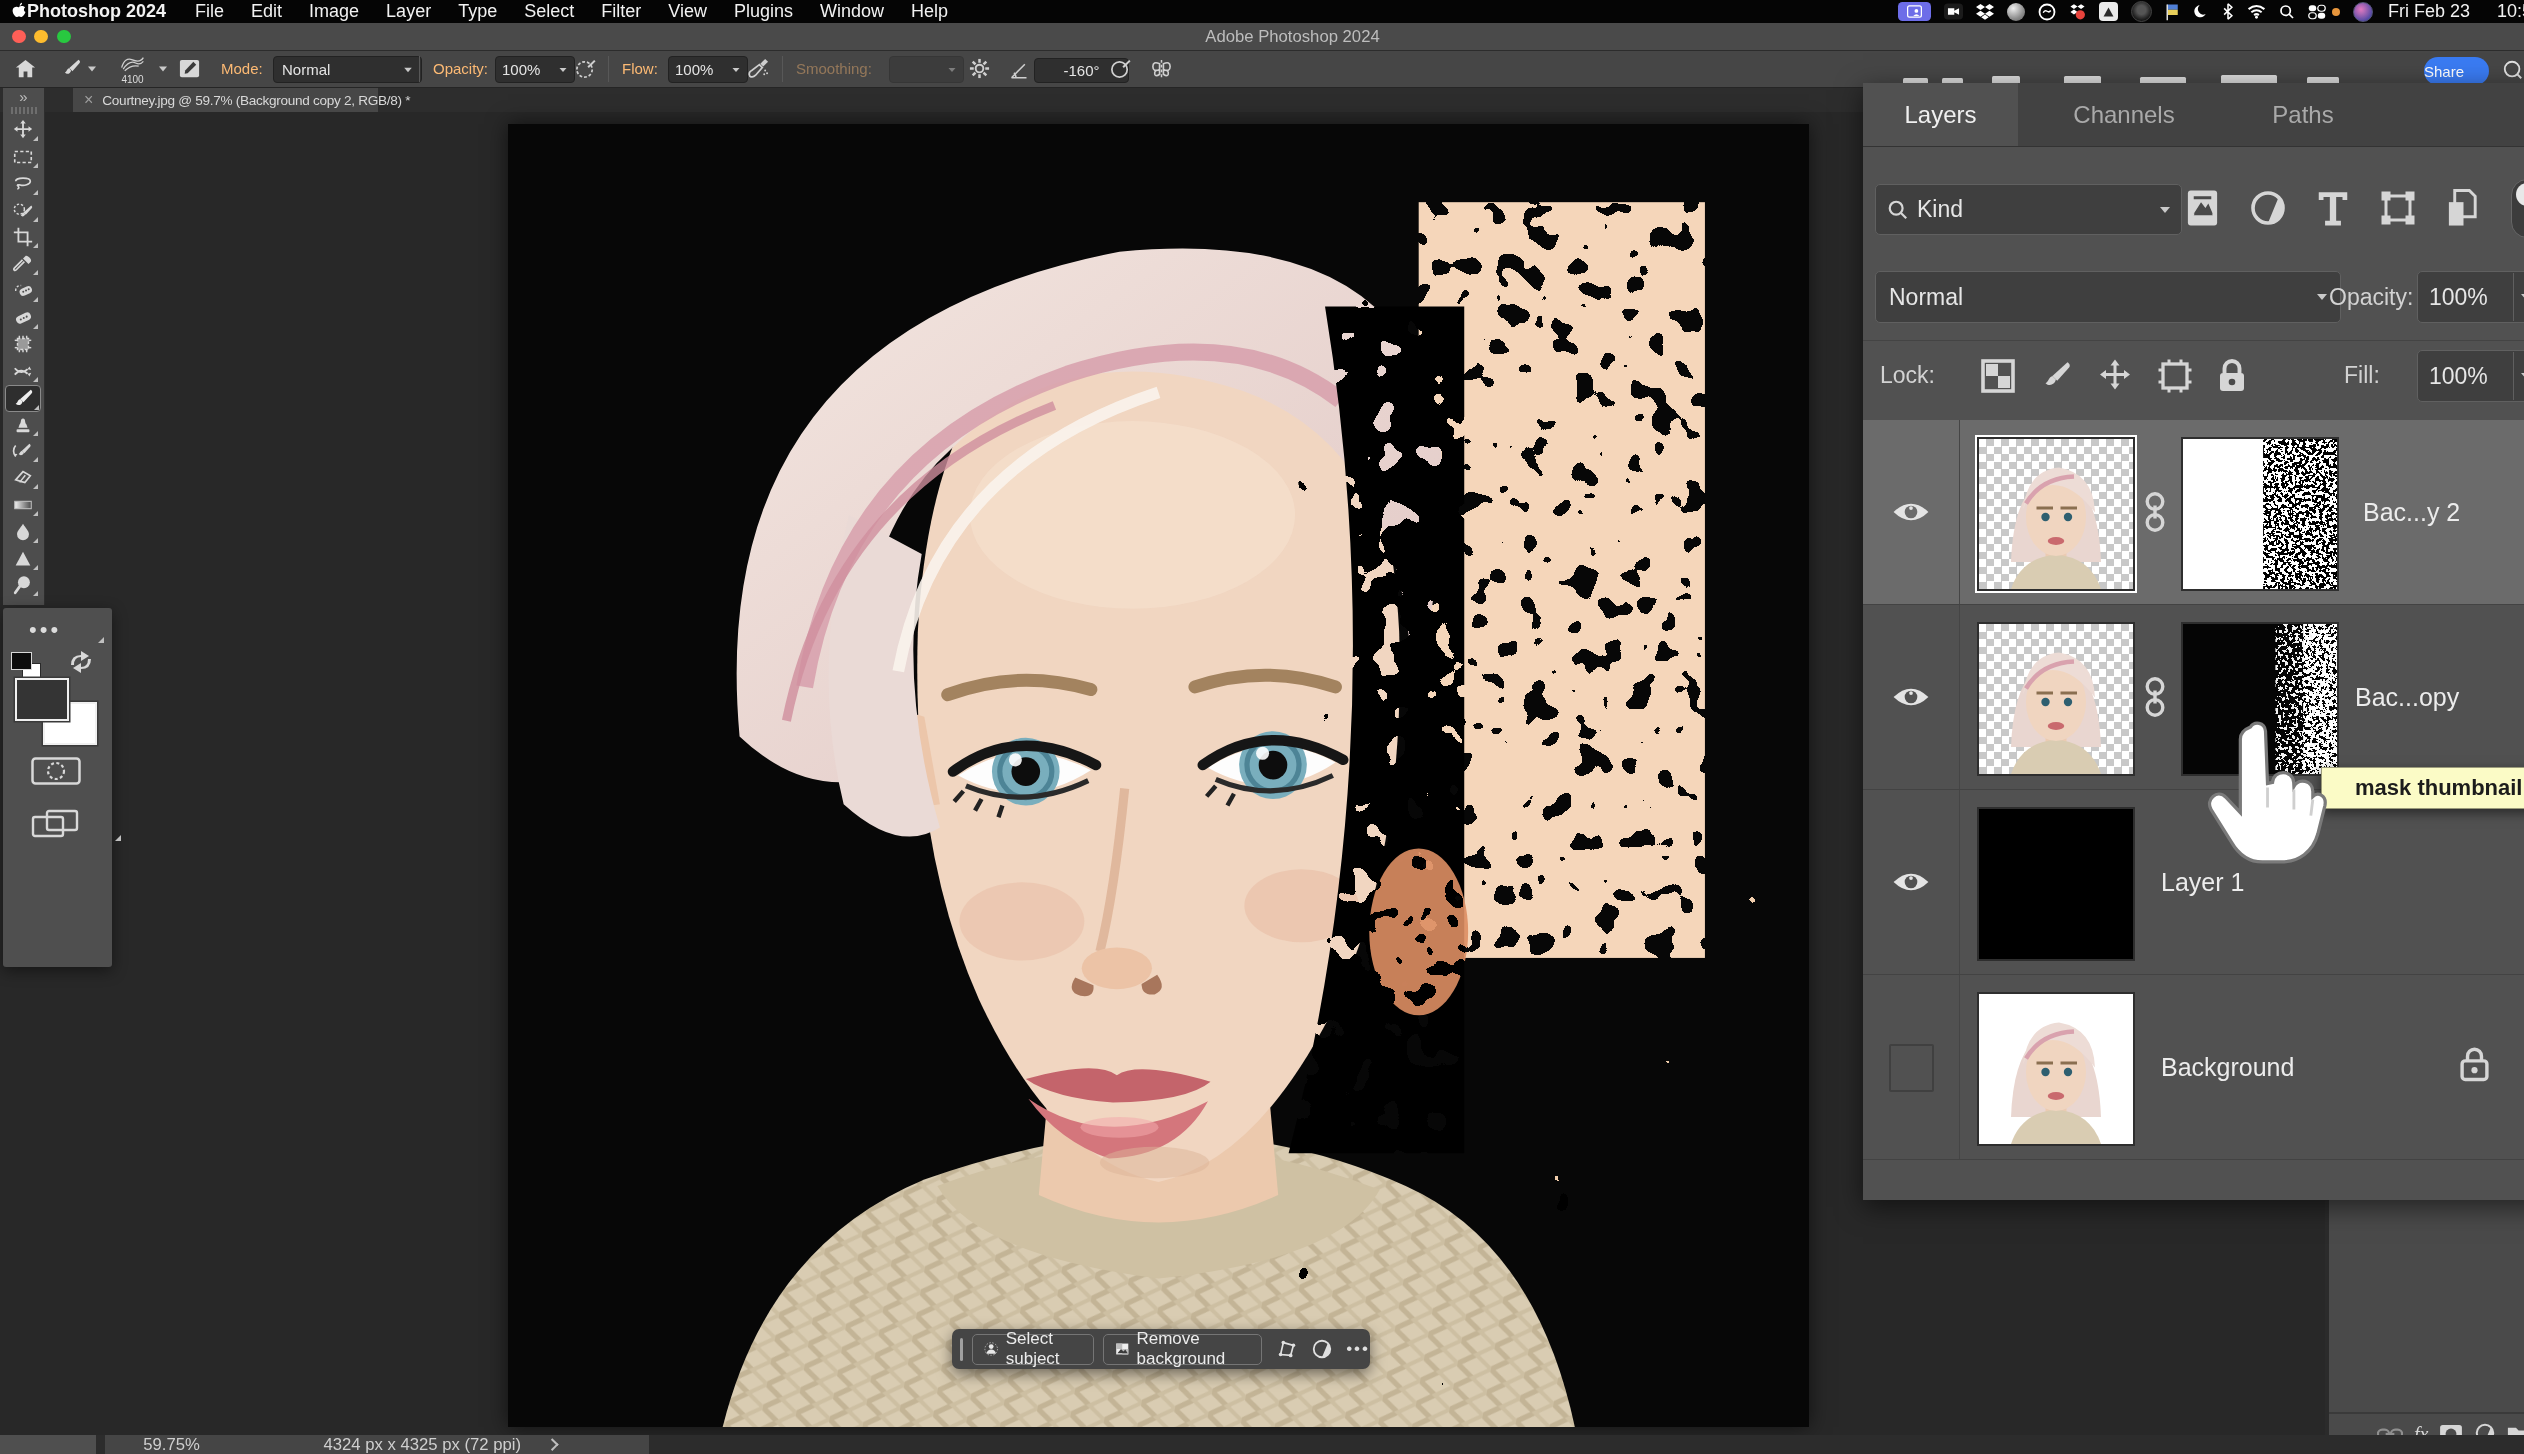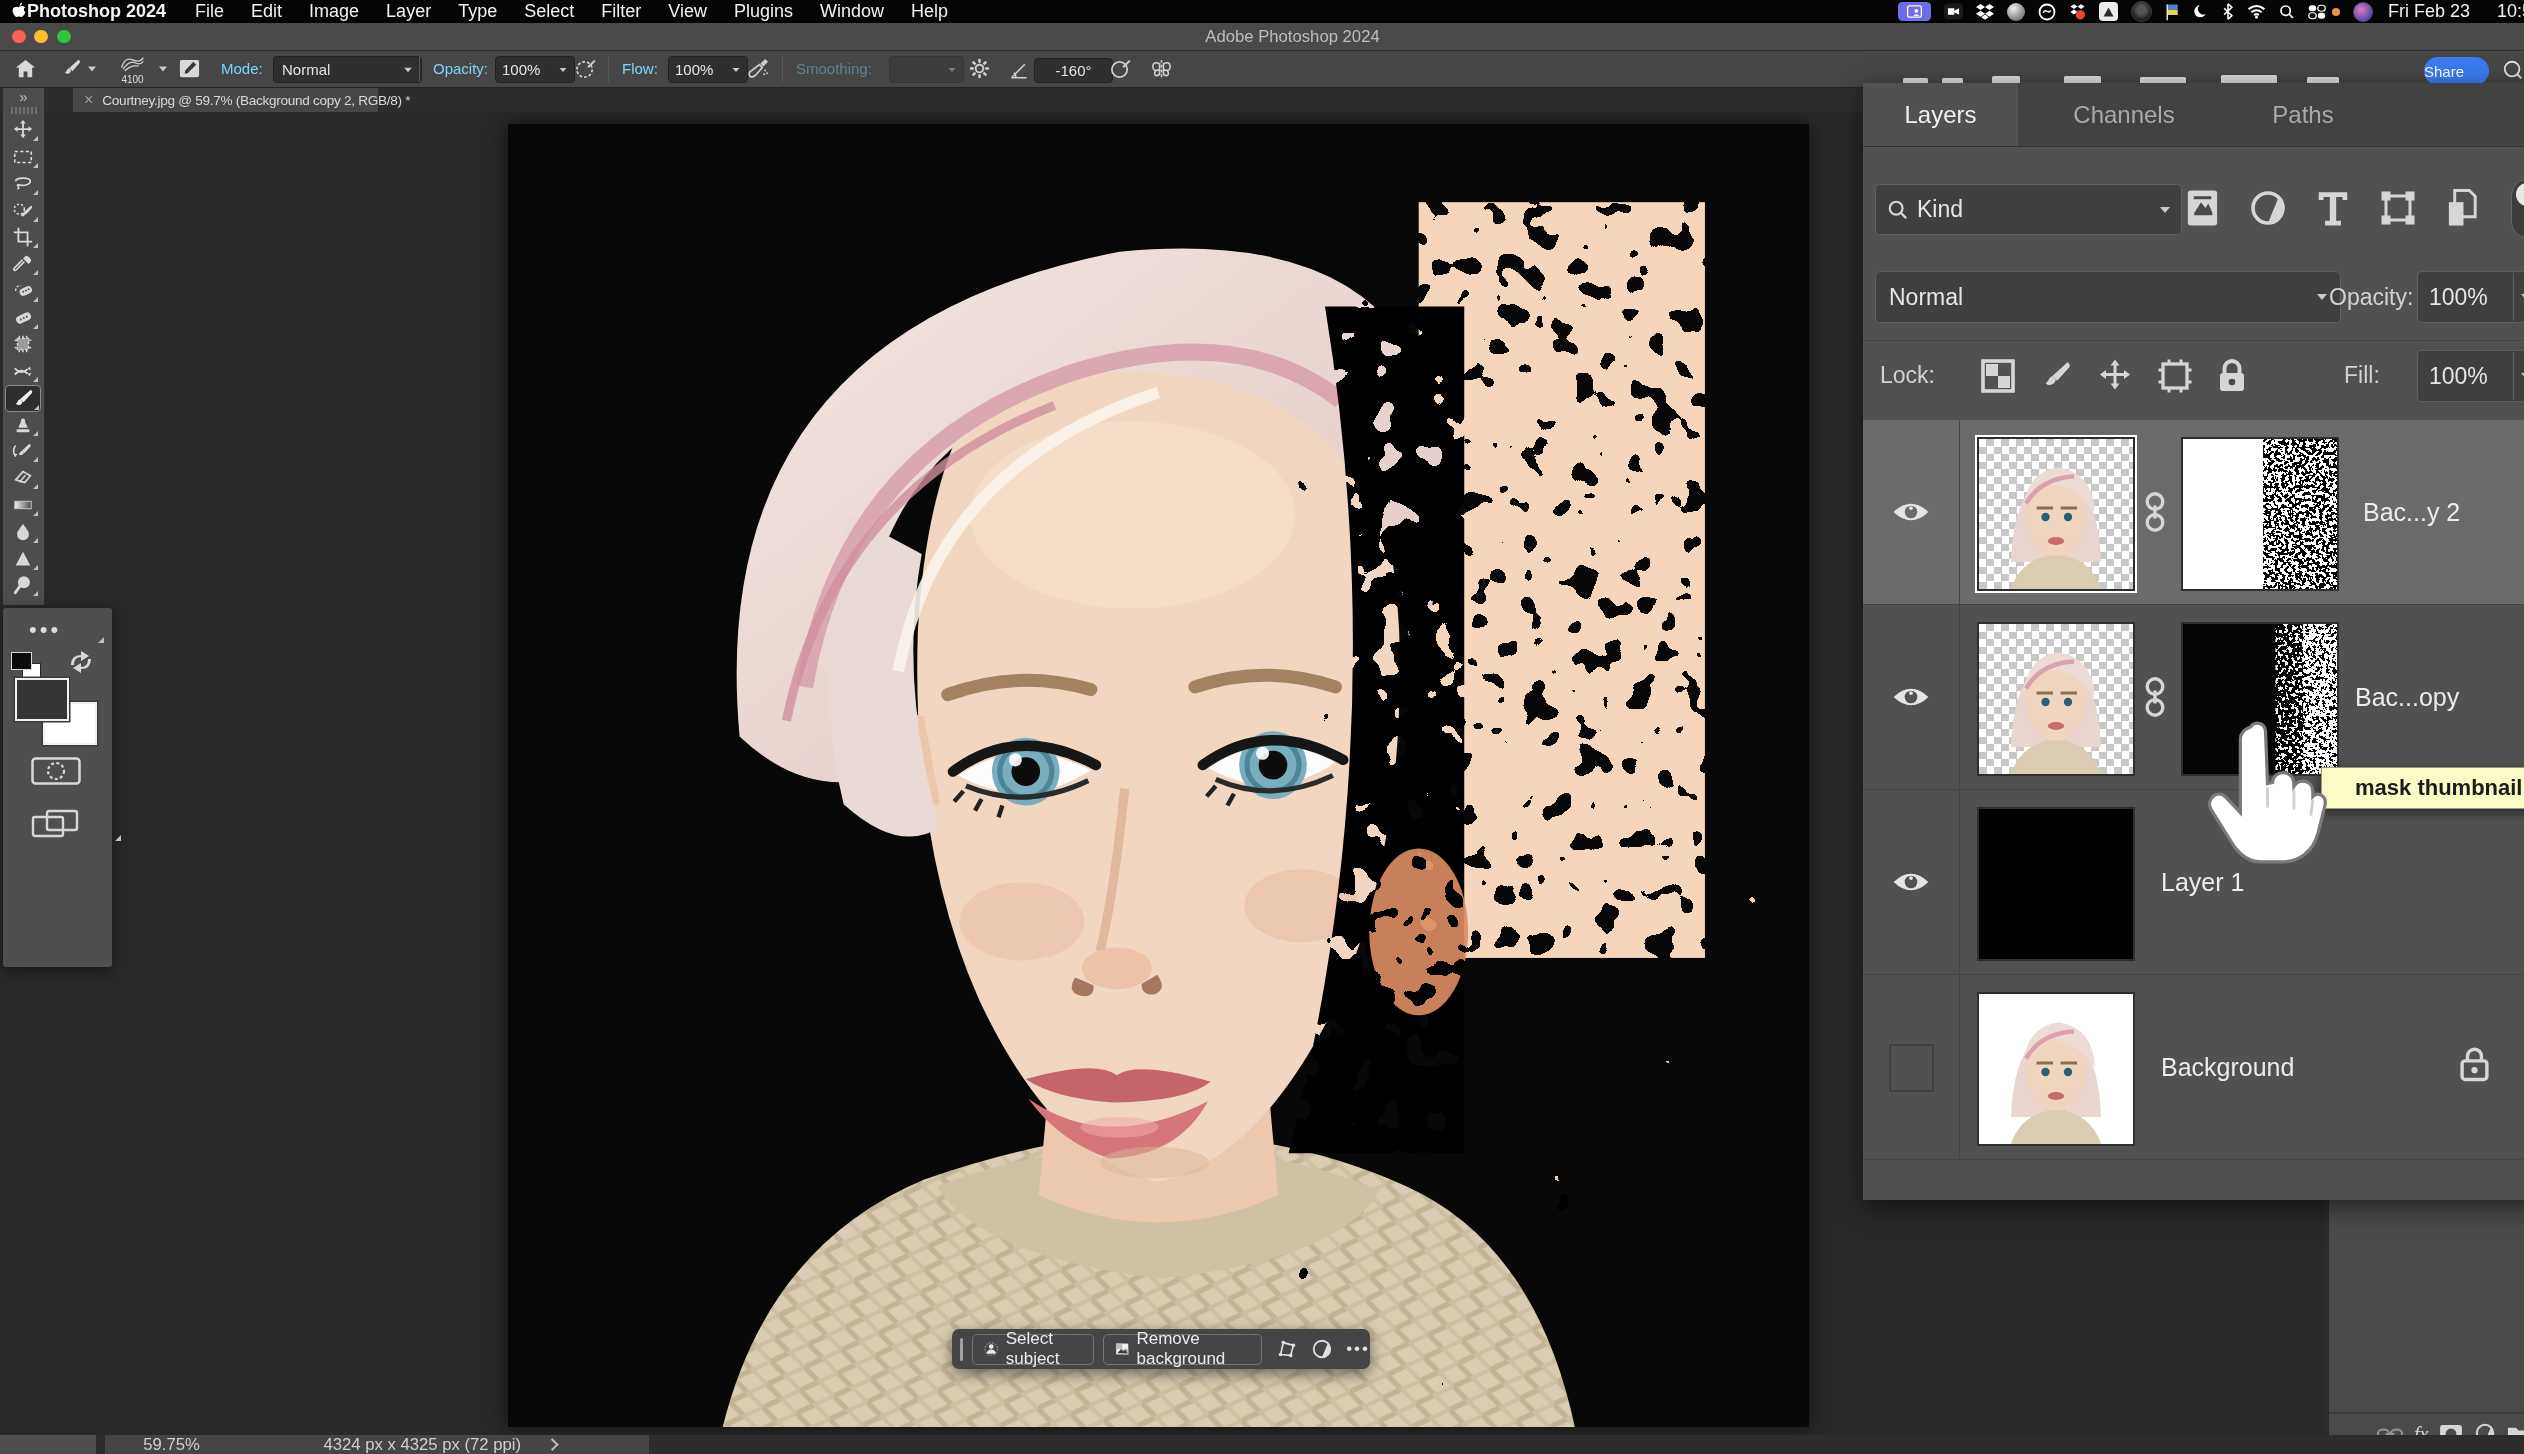--- a/index.html
+++ b/index.html
@@ -12,21 +12,21 @@
   #menubar{left:0;top:0;width:2585px;height:23px;background:#050505;color:#f2f2f2;font-size:18px;}
   #menubar .item{margin-right:27px;white-space:nowrap;}
   #menubar .appname{font-weight:bold;margin-right:29px;}
   .statico{display:inline-flex;align-items:center;justify-content:center;margin-left:13px;height:23px;}
   
   #titlebar{left:0;top:23px;width:2585px;height:27px;background:#4a4a4a;border-bottom:0.5px solid #2c2c2c;}
   .light{border-radius:50%;width:13.6px;height:13.6px;position:absolute;top:6.6px;}
   #apptitle{width:100%;text-align:center;line-height:27px;color:#bdbdbd;font-size:16.7px;}
   
   #optionsbar{left:0;top:51px;width:2585px;height:36px;background:#464646;border-bottom:0.5px solid #252525;color:#cfcfcf;font-size:15px;}
-  .optlabel{color:#7dd3fc;}
+  .optlabel{color:#fdba74;}
   .optbox{background:#2f2f2f;border:1px solid #222;border-radius:4px;color:#e4e4e4;display:flex;align-items:center;}
   .chev{width:0;height:0;border-left:5px solid transparent;border-right:5px solid transparent;border-top:6.6px solid #c9c9c9;}
   .vsep{position:absolute;top:5px;width:1px;height:26px;background:#585858;}
   .dim{opacity:.42;}
   
   #tabbar{left:0;top:88px;width:2585px;height:24px;background:#2d2d2d;}
   #doctab{position:absolute;left:73px;top:0;width:305px;height:24px;background:#474747;color:#d8d8d8;font-size:13.6px;display:flex;align-items:center;}
   
   #toolstrip{left:3px;top:88px;width:41px;height:517px;background:#4d4d4d;border-right:0.5px solid #2e2e2e;}
   .tool{position:absolute;left:4px;width:32px;height:25px;display:flex;align-items:center;justify-content:center;}
@@ -360,21 +360,21 @@
             <line x1="16.2" y1="16.2" x2="19.1" y2="19.1"></line>
             <line x1="4.9" y1="19.1" x2="7.8" y2="16.2"></line>
             <line x1="16.2" y1="7.8" x2="19.1" y2="4.9"></line>
           </g>
         </svg>
     </div>
     <div class="ab f" style="left:1009px;top:7px">
       <svg width="20" height="20" viewBox="0 0 24 24">
           <path d="M3 20 L19 4 M3 20 H21 M8.5 20 A10 10 0 0 0 6 14" stroke="#cfcfcf" stroke-width="1.8" fill="none"></path>
         </svg>
-      <span class="optbox" style="width:61px;height:23px;margin-left:5px;padding:0 8px;justify-content:center">-160°</span>
+      <span class="optbox" style="width:61px;height:23px;margin-left:5px;padding:0 16px;justify-content:center">-160°</span>
     </div>
     <div class="ab" style="left:1109px;top:6px">
       <svg width="23" height="23" viewBox="0 0 24 24">
           <circle cx="11" cy="13" r="8" fill="none" stroke="#cfcfcf" stroke-width="1.8"></circle>
           <path d="M14 10 L21 3 L22.5 4.5 L15.5 11.5 Z" fill="#cfcfcf"></path>
         </svg>
     </div>
     <div class="ab" style="left:1150px;top:6px">
       <svg width="23" height="23" viewBox="0 0 24 24">
           <path d="M12 3 V21" stroke="#cfcfcf" stroke-width="1.6" stroke-dasharray="3 2"></path>

